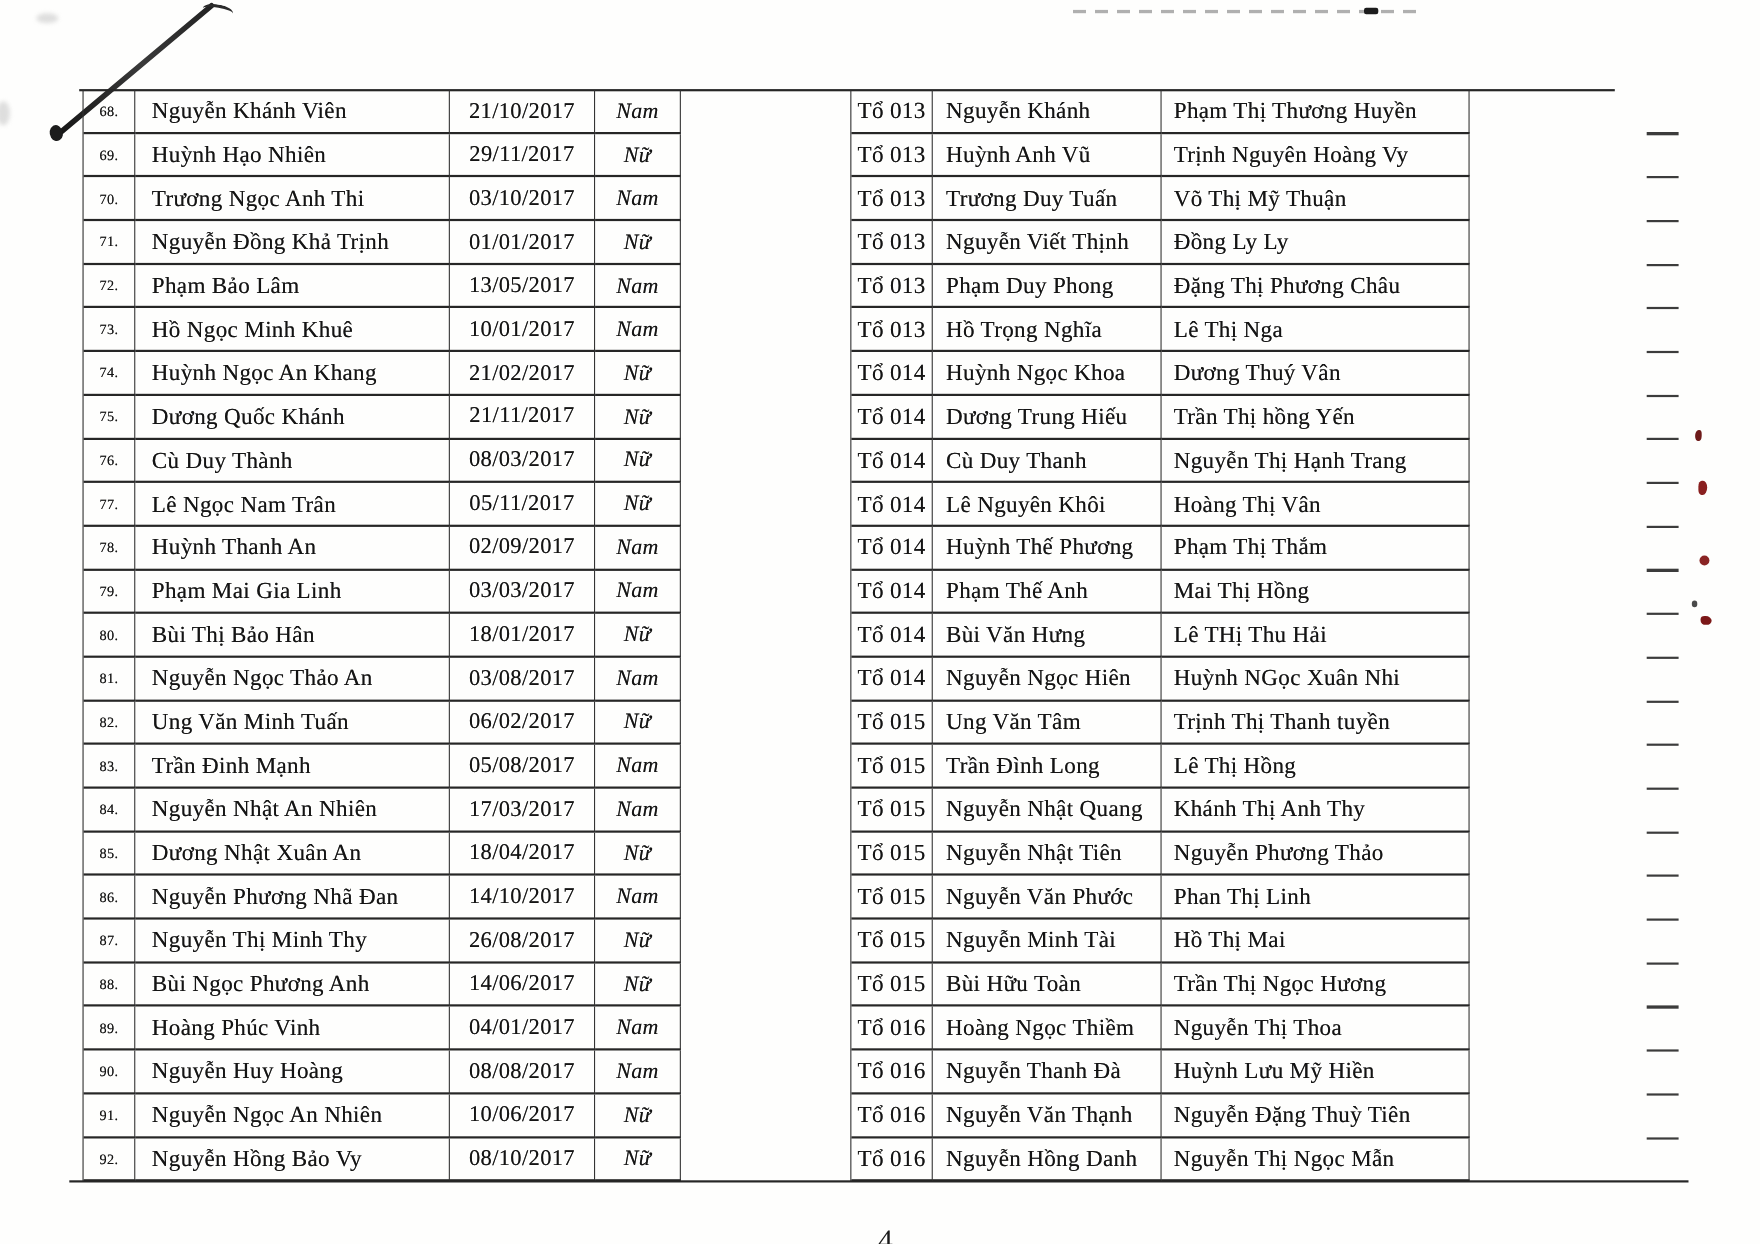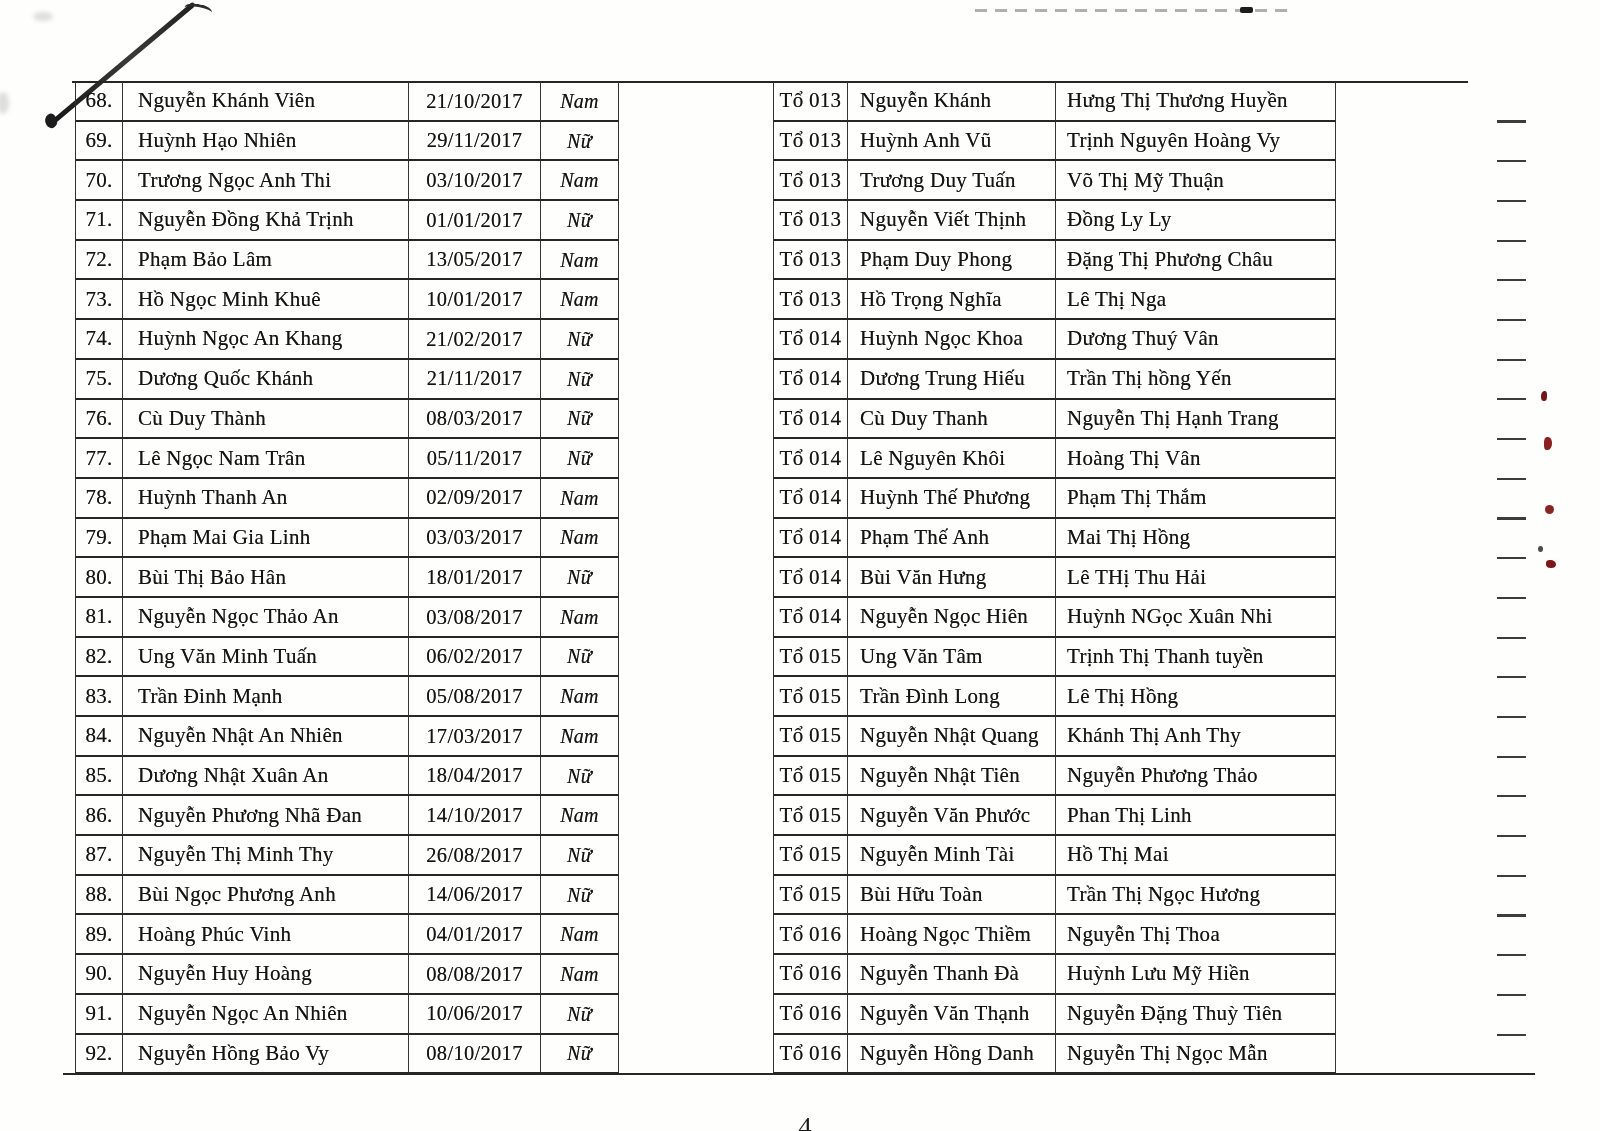--- a/index.html
+++ b/index.html
@@ -18,21 +18,21 @@
   .ltable { left:75px;  grid-template-columns:47px 286px 132px 78px; }
   .rtable { left:773px; grid-template-columns:74px 208px 280px; }
   .cell {
     border-right:1.6px solid #343434;
     border-bottom:2px solid #262626;
     display:flex; align-items:center;
     font-size:21px; letter-spacing:.3px; line-height:1;
     white-space:nowrap; overflow:visible;
     text-shadow:0 0 .5px rgba(20,20,20,.65);
   }
-  .c-no     { justify-content:center; font-size:21px; }
+  .c-no     { justify-content:center; font-size:13px; }
   .c-name   { padding-left:15px; }
   .c-dob    { justify-content:center; font-size:20.5px; }
   .c-gender { justify-content:center; font-size:20px;font-style:italic; }
   .c-group  { justify-content:center; }
   .c-father { padding-left:12px; }
   .c-mother { padding-left:11px; }
   
   .rule { position:absolute; background:#262626; }
   .top-rule    { left:72px; top:80.5px; width:1396px; height:2.4px; }
   .bottom-rule { left:63px; top:1073px; width:1472px; height:2.2px; }
@@ -188,21 +188,21 @@
       <div class="cell c-gender">Nữ</div>
       <div class="cell c-no">92.</div>
       <div class="cell c-name">Nguyễn Hồng Bảo Vy</div>
       <div class="cell c-dob">08/10/2017</div>
       <div class="cell c-gender">Nữ</div>
     </div>
 
   <div class="tbl rtable" id="rtable">
       <div class="cell c-group">Tổ 013</div>
       <div class="cell c-father">Nguyễn Khánh</div>
-      <div class="cell c-mother">Hưng Thị Thương Huyền</div>
+      <div class="cell c-mother">Phạm Thị Thương Huyền</div>
       <div class="cell c-group">Tổ 013</div>
       <div class="cell c-father">Huỳnh Anh Vũ</div>
       <div class="cell c-mother">Trịnh Nguyên Hoàng Vy</div>
       <div class="cell c-group">Tổ 013</div>
       <div class="cell c-father">Trương Duy Tuấn</div>
       <div class="cell c-mother">Võ Thị Mỹ Thuận</div>
       <div class="cell c-group">Tổ 013</div>
       <div class="cell c-father">Nguyễn Viết Thịnh</div>
       <div class="cell c-mother">Đồng Ly Ly</div>
       <div class="cell c-group">Tổ 013</div>

